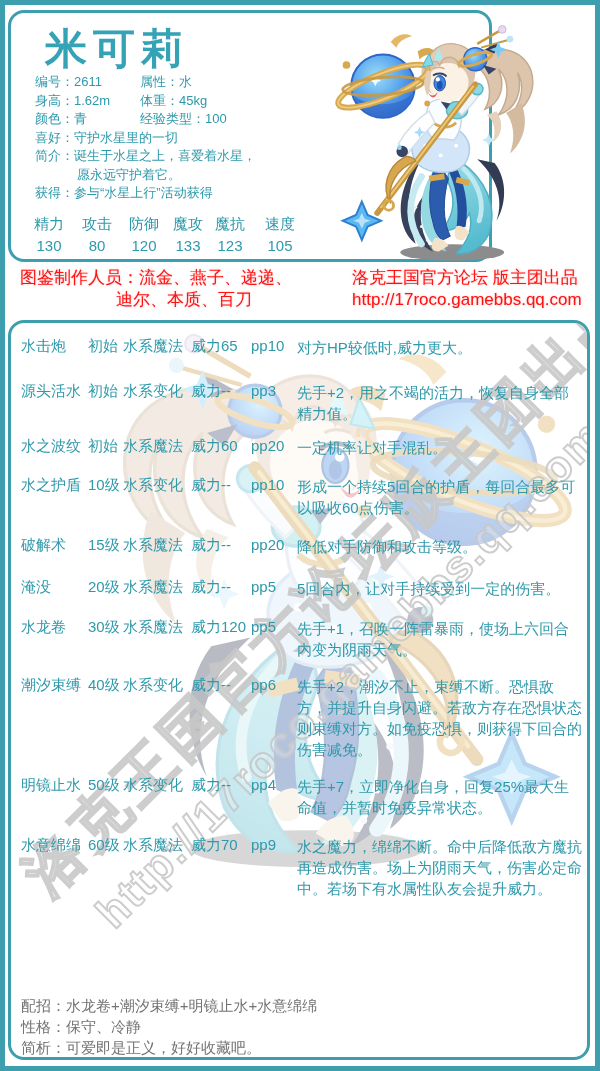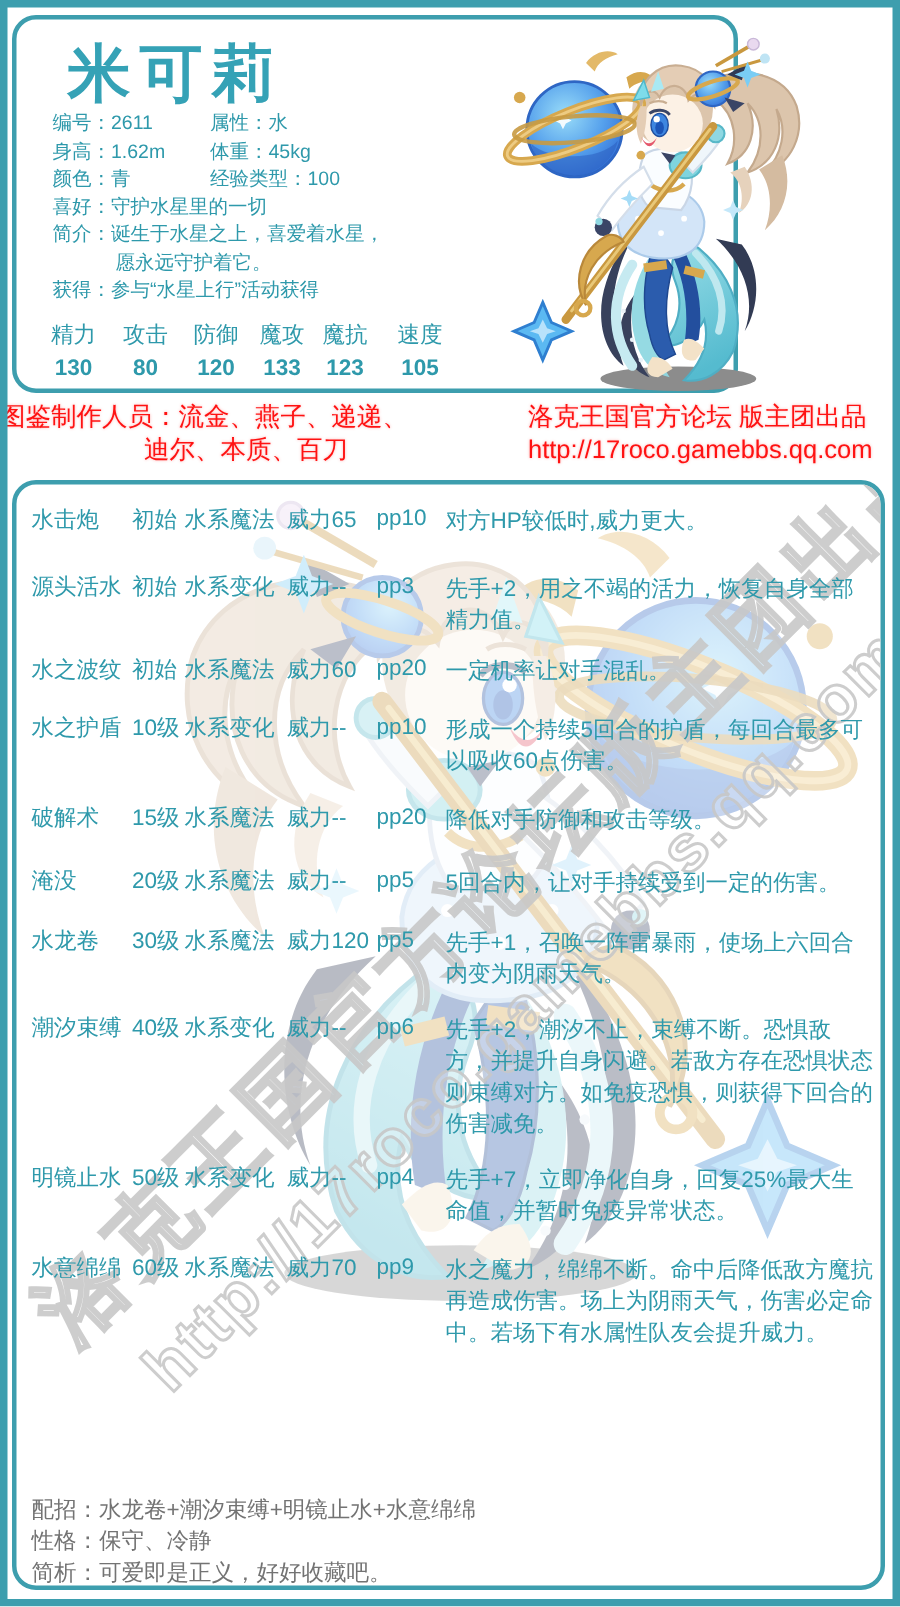--- a/index.html
+++ b/index.html
@@ -10,25 +10,25 @@
   .top-box{left:8px;top:10px;width:484px;height:252px;background:#fff;}
   .main-box{left:8px;top:320px;width:582px;height:740px;overflow:hidden;}
   .title{position:absolute;left:34px;top:8px;font-size:42px;font-weight:900;letter-spacing:6px;
          color:#35A2B6;z-index:5;}
   .info{position:absolute;left:24px;top:60px;font-size:13px;line-height:18.5px;color:#2E99AB;z-index:5;width:300px;}
   .info .c1{display:inline-block;min-width:105px;}
   .info .indent{padding-left:42px;}
   .stats{position:absolute;top:201px;left:0;z-index:5;}
   .stat-col{position:absolute;width:48px;text-align:center;color:#2E99AB;font-size:15px;}
   .stat-col .sl{line-height:19px;}
-  .stat-col .sv{line-height:19px;margin-top:3px;font-weight:bold;}
+  .stat-col .sv{line-height:19px;margin-top:3px;}
   .art-top{position:absolute;left:320px;top:2px;width:254px;height:250px;z-index:2;}
   .credits{position:absolute;top:267px;font-size:17px;line-height:22px;color:#FF1212;
            text-shadow:0 0 2px rgba(255,80,80,.45);z-index:5;}
-  .credits.left{left:0;}
+  .credits.left{left:20px;}
   .credits.left .l2{padding-left:96px;}
   .credits.right{left:352px;}
   .bg-art{position:absolute;left:0px;top:-12px;width:566px;height:566px;opacity:.34;
           transform:scaleX(-1);z-index:1;pointer-events:none;}
   .watermark{position:absolute;left:-4px;top:534px;transform:rotate(-45deg);transform-origin:0 0;
              z-index:2;pointer-events:none;white-space:nowrap;font-weight:bold;
              color:rgba(255,255,255,0.25);-webkit-text-stroke:2px #C8C8C8;opacity:.9;}
   .watermark .w1{font-size:58px;letter-spacing:6px;}
   .watermark .w2{font-size:44px;letter-spacing:2px;margin:10px 0 0 24px;}
   .skill{position:absolute;left:0;width:100%;font-size:15px;color:#2E99AB;z-index:5;}

